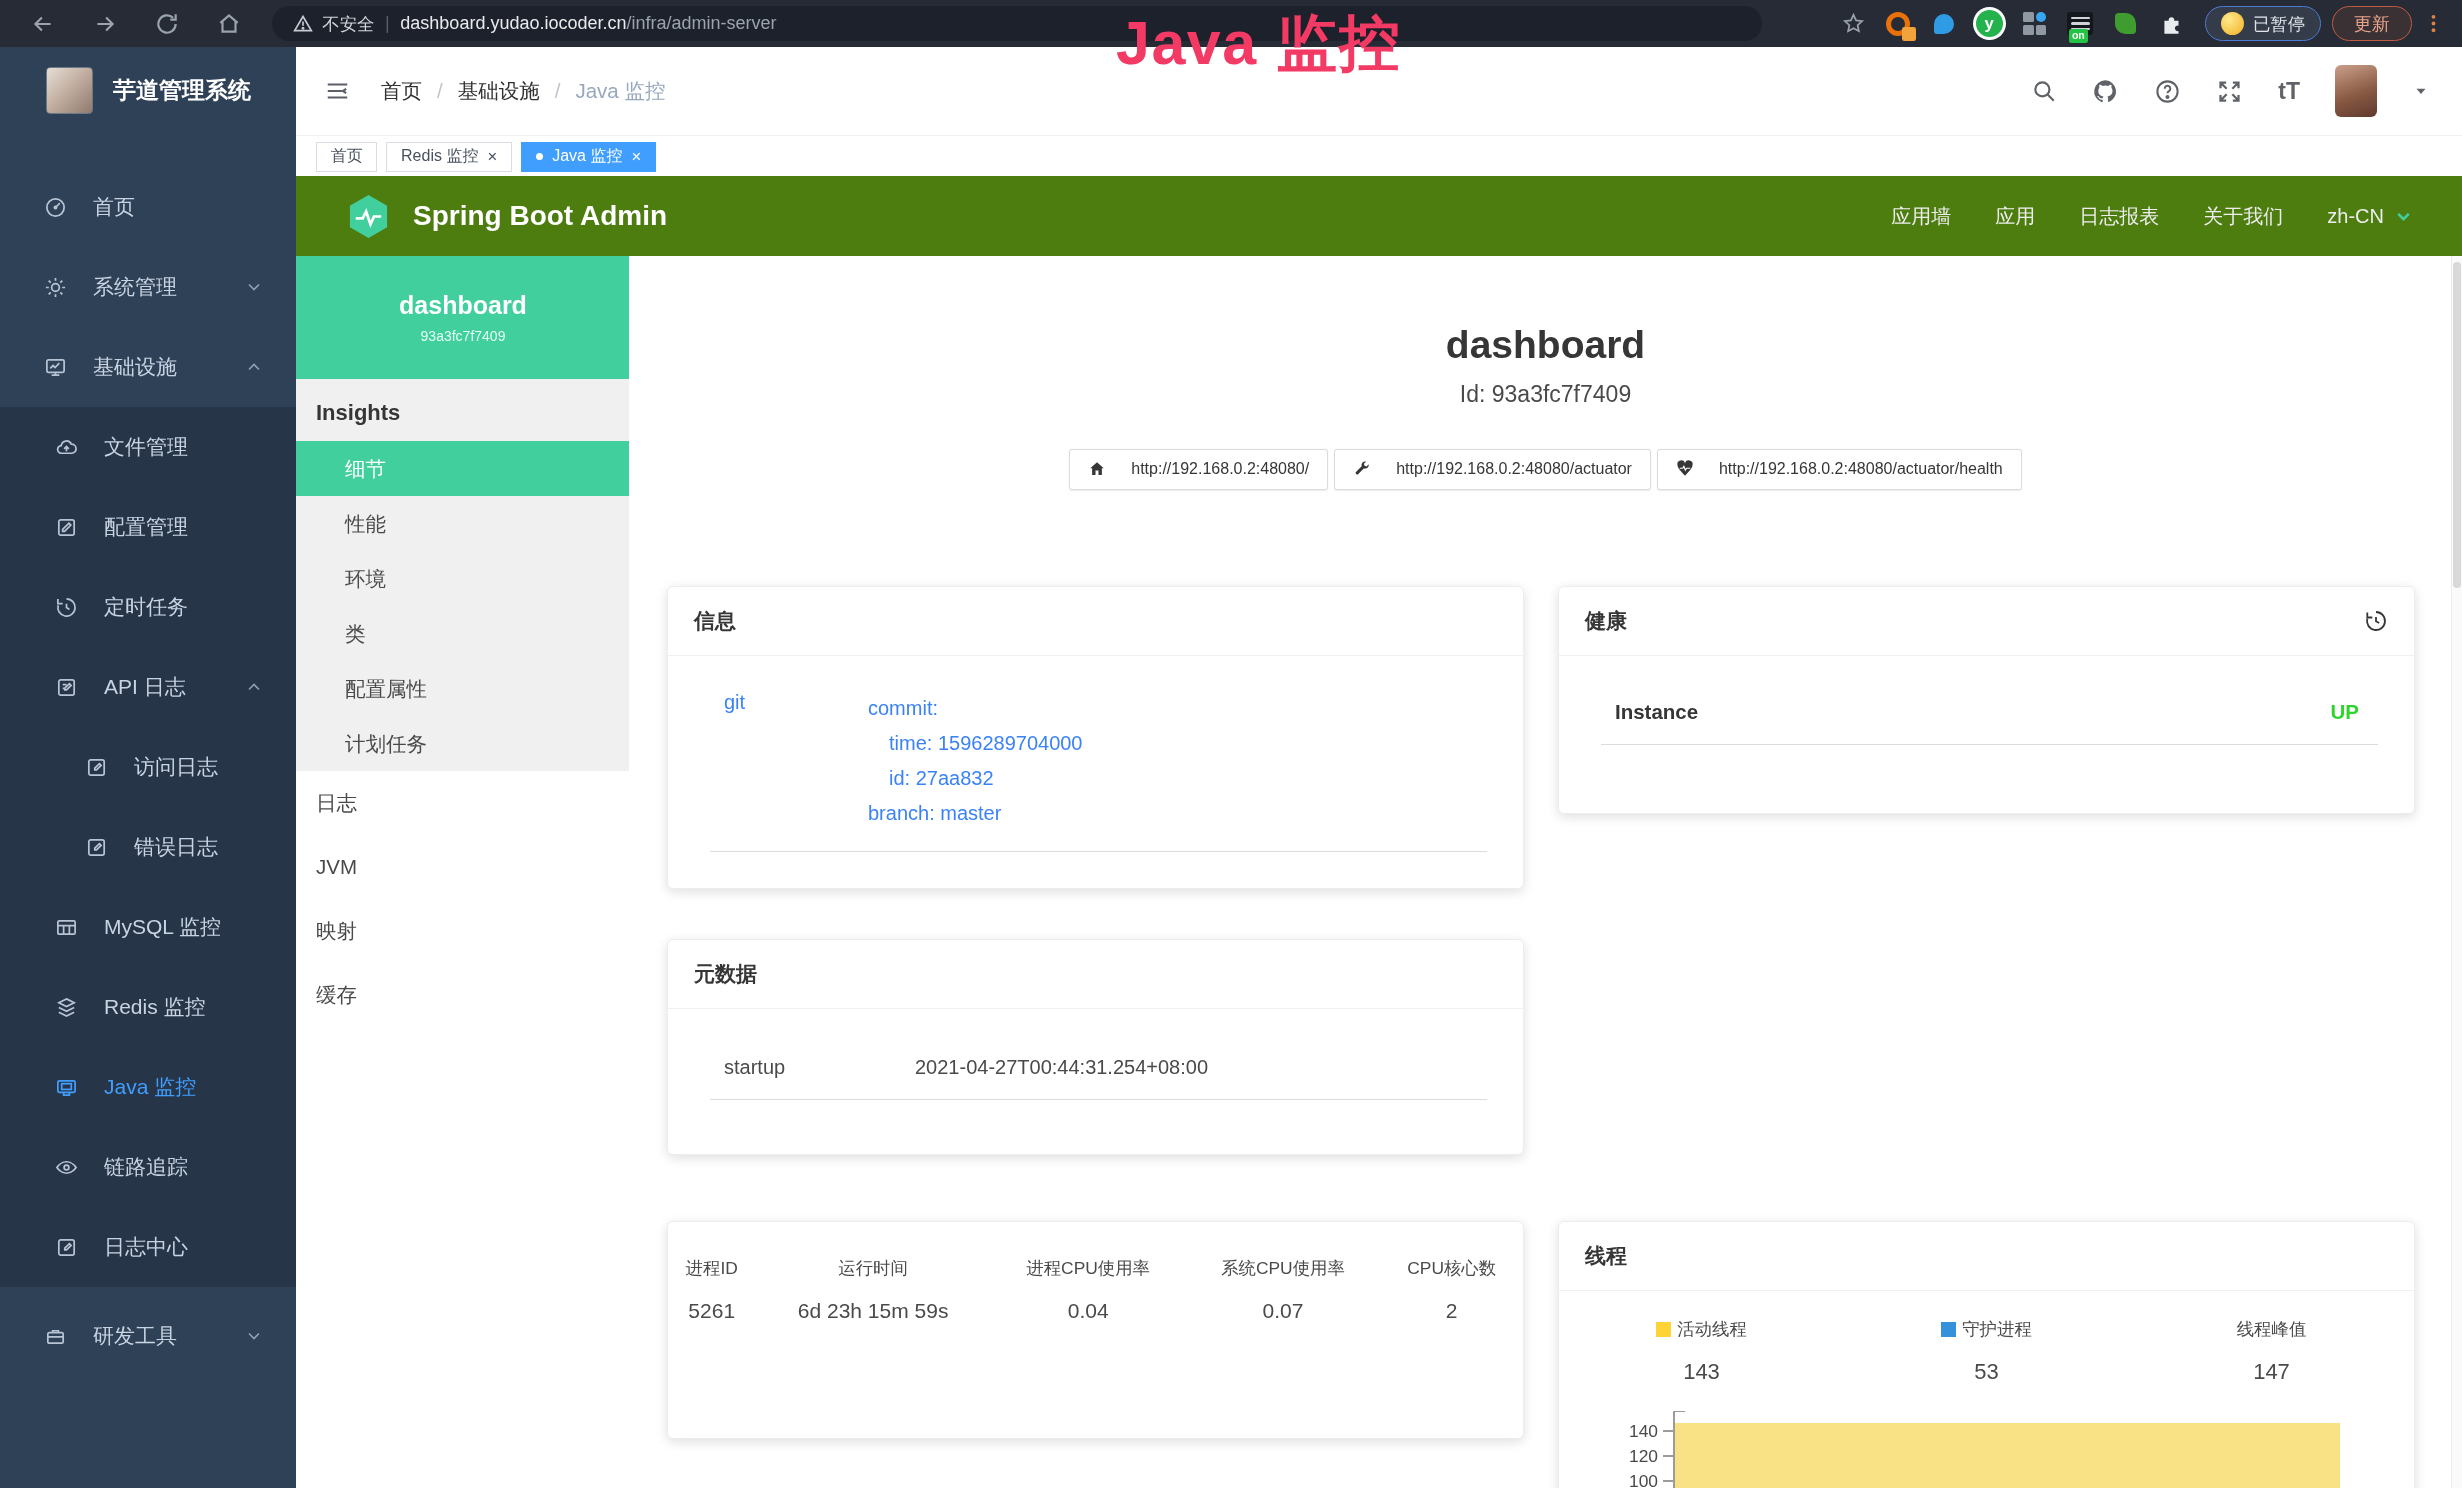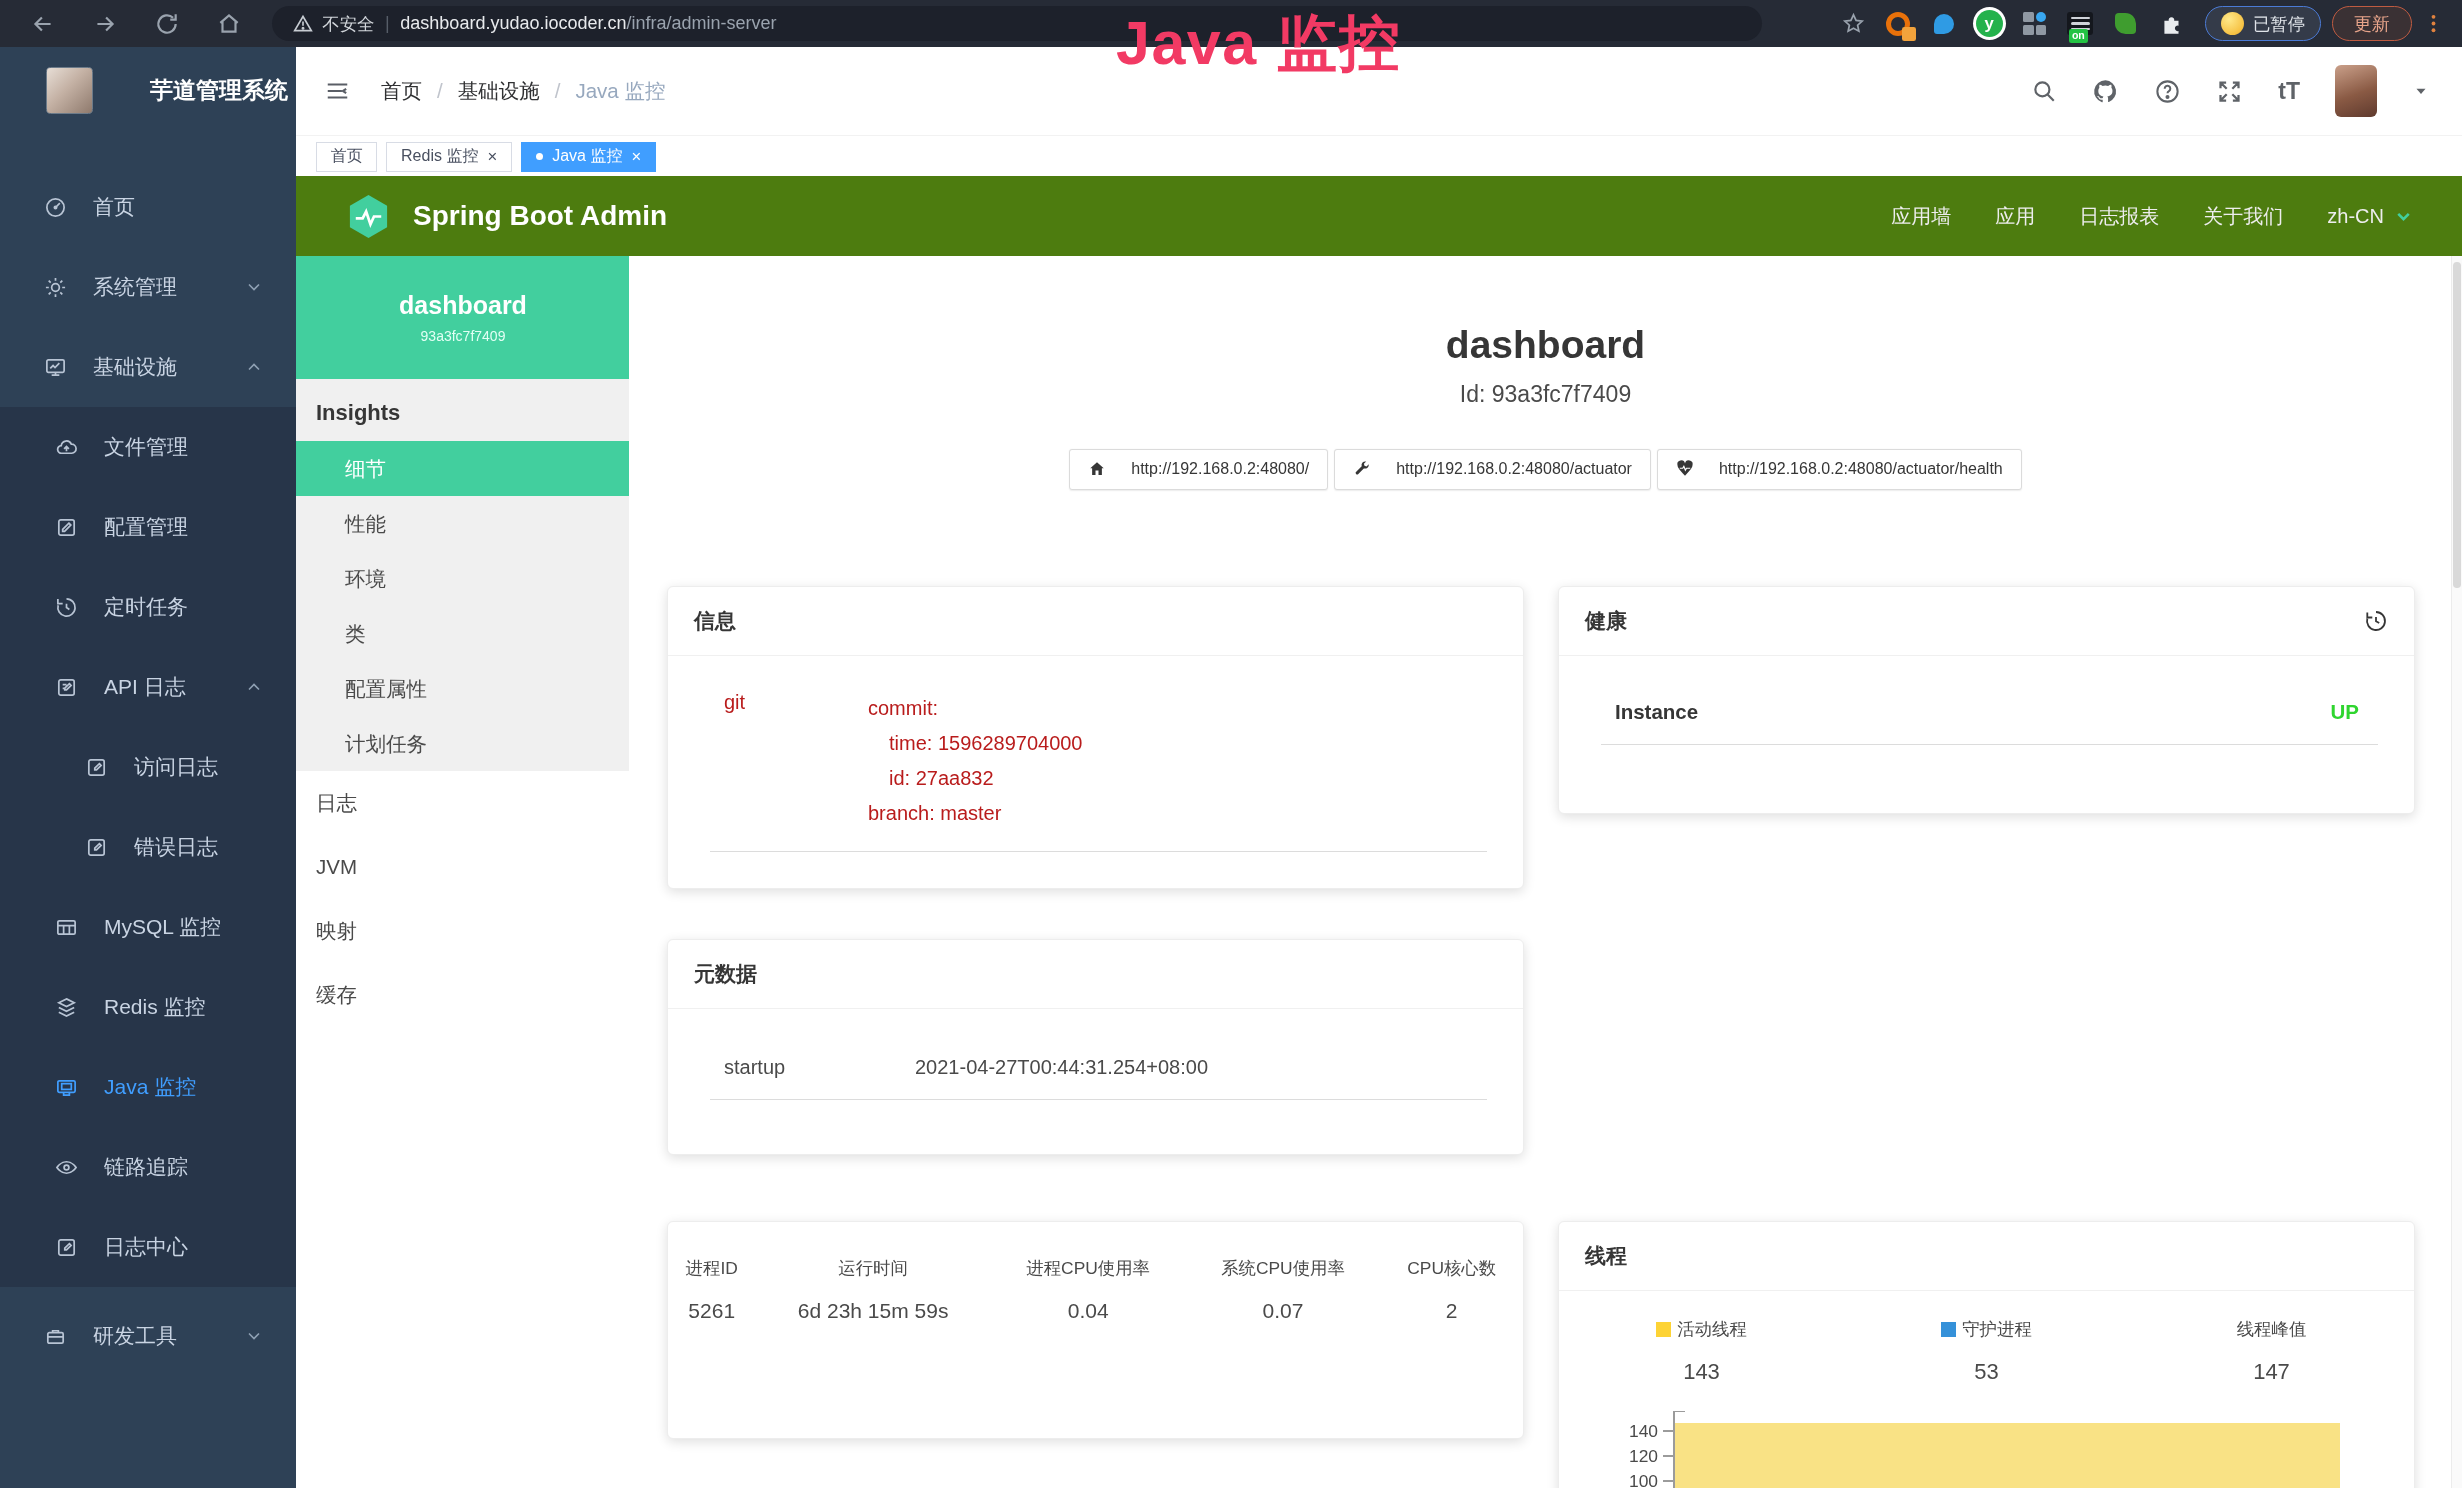--- a/index.html
+++ b/index.html
@@ -53,21 +53,21 @@
   #annotation { position:absolute; left:1116px; top:3px; font-size:61px; font-weight:700;
     color:#f23a64; z-index:60; letter-spacing:1.5px; }
 
   
   #main-sidebar { position:absolute; left:0; top:47px; width:296px; height:1442px;
     background:#2e4156; color:#c9d4e3; z-index:4; }
   .logo-row { display:flex; align-items:center; padding:20px 0 0 46px; gap:20px; }
   .logo-img { width:47px; height:47px; border-radius:4.6px; flex:0 0 auto;
     background:linear-gradient(135deg,#e7ded6 0%,#c4b1a4 45%,#8f7a6d 100%);
     border:0.8px solid #6c7b8a; }
-  .logo-title { font-size:23px; font-weight:700; color:#fff; white-space:nowrap;margin-left:37px; }
+  .logo-title { font-size:23px; font-weight:700; color:#fff; white-space:nowrap; }
   #menu { position:absolute; top:120px; left:0; right:0; }
   .mi { display:flex; align-items:center; height:80px; font-size:21px; color:#c9d4e3;
     position:relative; cursor:pointer; }
   .mi .ic { margin-right:26px; color:#b8c4d4; flex:0 0 auto; }
   .mi.l1 { padding-left:44px; }
   .mi.l2 { padding-left:55px; }
   .mi.l3 { padding-left:85px; }
   .mi.active { color:#409eff; }
   .mi.active .ic { color:#409eff; }
   .chev { position:absolute; right:32px; top:50%; transform:translateY(-50%); color:#8fa0b3; }
@@ -131,21 +131,21 @@
   .chead { display:flex; align-items:center; justify-content:space-between; padding:20px 26px;
     border-bottom:1.5px solid #f0f0f0; font-size:21px; font-weight:700; color:#363636; }
   .uline { margin:20px 36px 0 42px; border-bottom:1.5px solid #dcdcdc; }
 
   #card-info    { left:38px;   top:330px;  width:857px; height:303px; }
   #card-health  { left:929px; top:330px;  width:857px; height:228px; }
   #card-meta    { left:38px;   top:683px;  width:857px; height:216px; }
   #card-process { left:38px;   top:965px; width:857px; height:218px; }
   #card-threads { left:929px; top:965px; width:857px; height:455px; }
 
-  .irow { display:flex; padding:35px 30px 0 56px; font-size:20px; color:#b91c1c; }
+  .irow { display:flex; padding:35px 30px 0 56px; font-size:20px; color:#3b82f6; }
   .ilabel { width:144px; flex:0 0 auto; }
   .ival div { line-height:1.75; }
   .ival .ind { padding-left:21px; }
   .hrow { display:flex; justify-content:space-between; padding:44px 55px 0 56px; font-size:20.5px; }
   .hlabel { font-weight:700; color:#363636; }
   .hstatus { font-weight:700; color:#2fd52f; }
   .mrow { display:flex; padding:47px 30px 0 56px; font-size:20px; color:#4a4a4a; }
   .mlabel { width:191px; flex:0 0 auto; }
 
   table.ptab { width:100%; margin-top:29px; border-collapse:collapse; }

